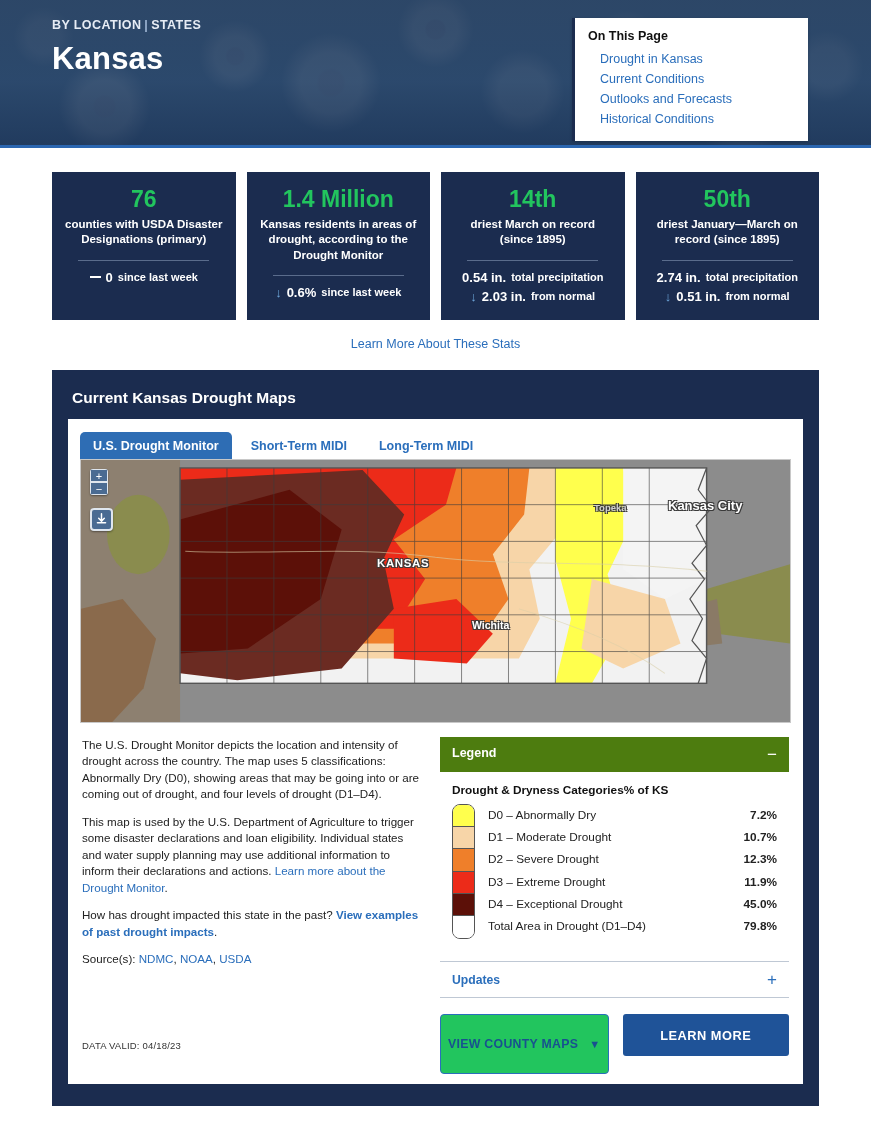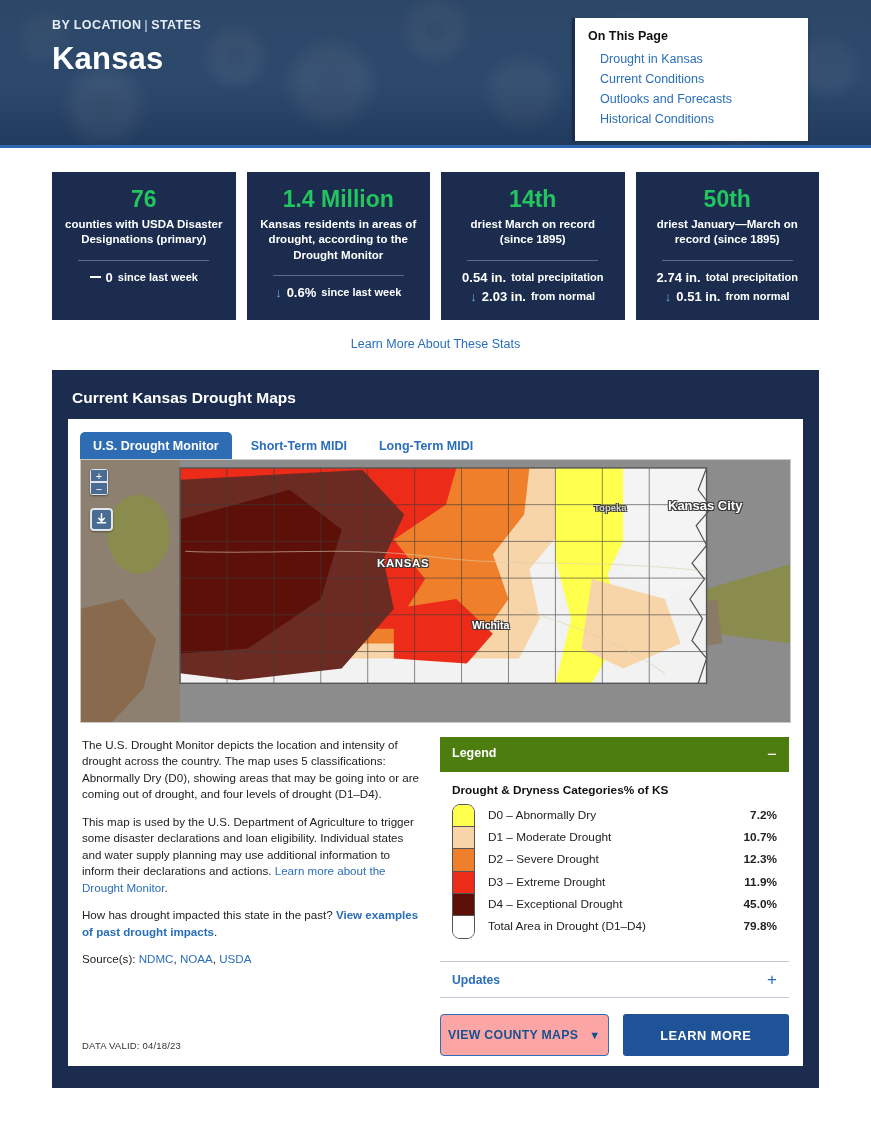--- a/index.html
+++ b/index.html
@@ -160,23 +160,23 @@
   .leg-row .pct { font-weight:700; }
 
   .upd {
     margin-top:16px; border-top:1px solid #bfc8d4; border-bottom:1px solid #bfc8d4;
     padding:9px 12px; display:flex; justify-content:space-between; align-items:center;
     color:#2a6ebb; font-size:12.2px; font-weight:700; cursor:pointer;
   }
   .upd .sign { font-size:17px; line-height:1; font-weight:400; }
   .btns { display:flex; gap:14px; margin-top:16px; }
   .btn-outline {
-    flex:1; border:1.5px solid #2a6ebb; border-radius:4px; background:#fca5a5;
+    flex:1; border:1.5px solid #2a6ebb; border-radius:4px; background:#22c55e;
     color:#18518f; font-size:12.3px; font-weight:700; letter-spacing:.3px;
-    height:42px; display:flex; align-items:center; justify-content:center; gap:11px;
+    height:60px; display:flex; align-items:center; justify-content:center; gap:11px;
     cursor:pointer;
   }
   .btn-solid {
     flex:1; background:#1f5398; border-radius:3px; color:#fff;
     font-size:12.8px; font-weight:700; letter-spacing:.5px;
     height:42px; display:flex; align-items:center; justify-content:center;
     cursor:pointer;
   }
   .chev { font-size:11px; }
 </style>

